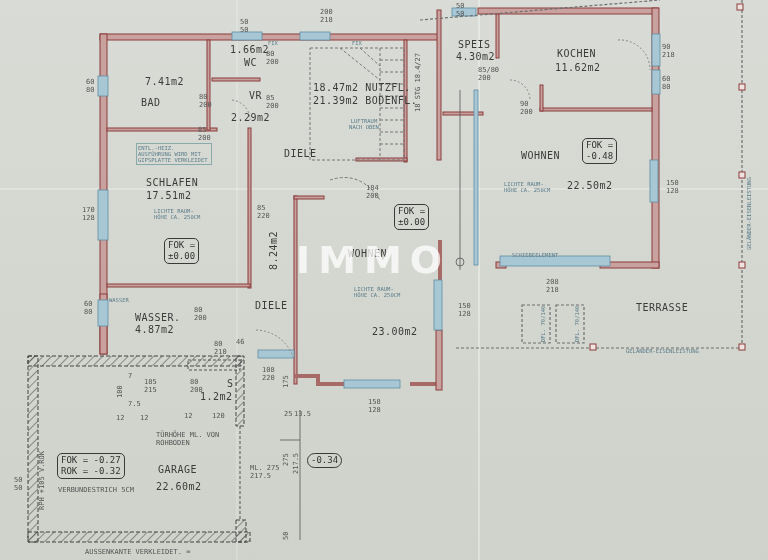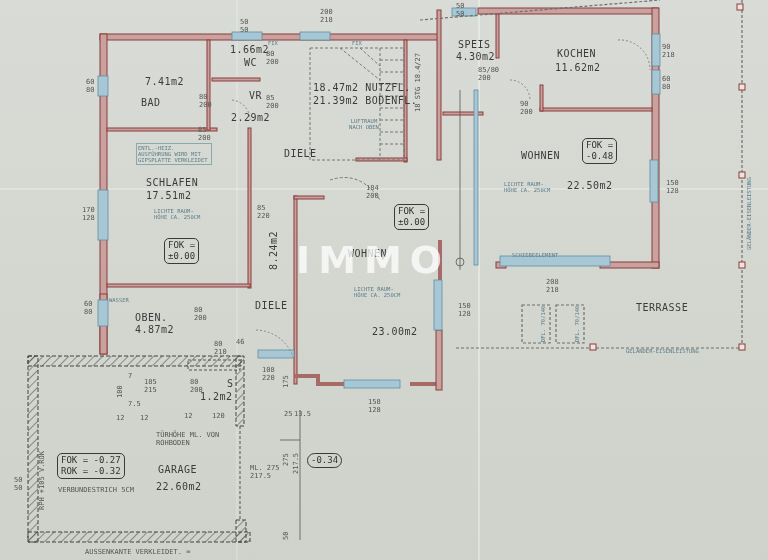--- a/index.html
+++ b/index.html
@@ -161,21 +161,21 @@
 <div class="lbl" style="left:255px;top:300px">DIELE</div>
 <div class="lbl vert" style="left:268px;top:270px">8.24m2</div>
 <div class="lbl" style="left:458px;top:39px">SPEIS</div>
 <div class="lbl" style="left:456px;top:51px">4.30m2</div>
 <div class="lbl" style="left:557px;top:48px">KOCHEN</div>
 <div class="lbl" style="left:555px;top:62px">11.62m2</div>
 <div class="lbl" style="left:521px;top:150px">WOHNEN</div>
 <div class="lbl" style="left:567px;top:180px">22.50m2</div>
 <div class="lbl" style="left:348px;top:248px">WOHNEN</div>
 <div class="lbl" style="left:372px;top:326px">23.00m2</div>
-<div class="lbl" style="left:135px;top:312px">OBEN.</div>
+<div class="lbl" style="left:135px;top:312px">WASSER.</div>
 <div class="lbl" style="left:135px;top:324px">4.87m2</div>
 <div class="lbl" style="left:227px;top:378px">S</div>
 <div class="lbl" style="left:200px;top:391px">1.2m2</div>
 <div class="lbl" style="left:158px;top:464px">GARAGE</div>
 <div class="lbl" style="left:156px;top:481px">22.60m2</div>
 <div class="lbl" style="left:636px;top:302px">TERRASSE</div>
 
 <div class="lbl" style="left:313px;top:82px">18.47m2 NUTZFL.</div>
 <div class="lbl" style="left:313px;top:95px">21.39m2 BODENFL.</div>
 <div class="lbl xs" style="left:344px;top:118px;width:40px;white-space:normal;text-align:center">LUFTRAUM NACH OBEN</div>

